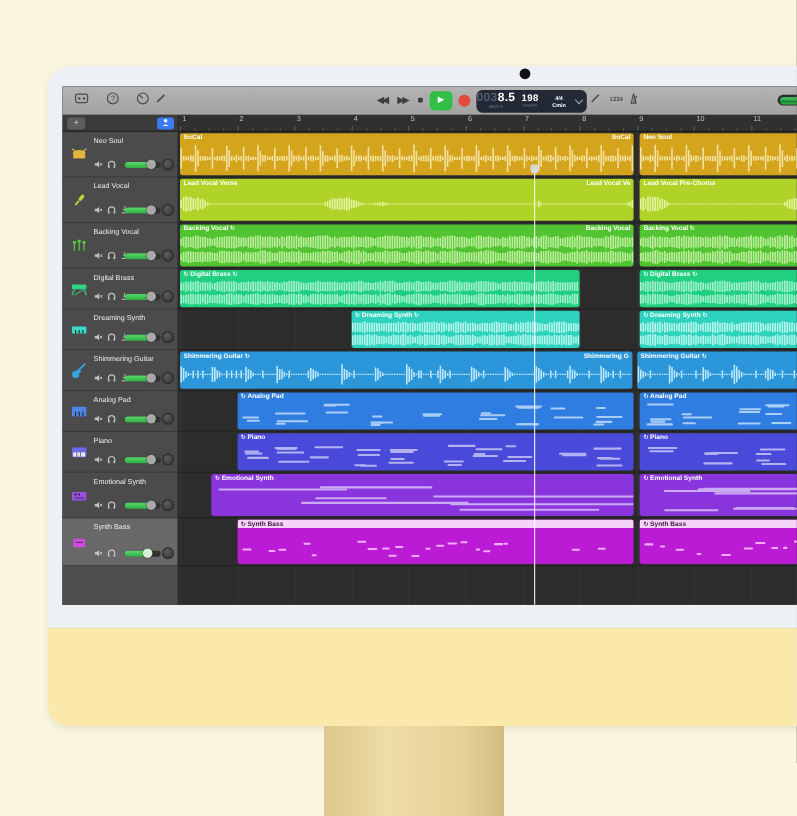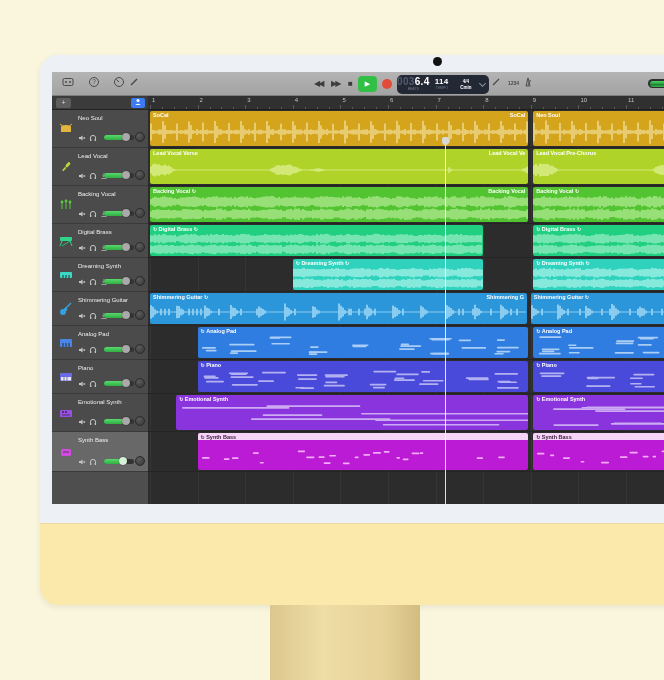--- a/index.html
+++ b/index.html
@@ -125,25 +125,25 @@
 
       <div class="tr-glyph" style="left:262px">◀◀</div>
       <div class="tr-glyph" style="left:279px">▶▶</div>
       <div class="tr-glyph" style="left:296px;letter-spacing:0">■</div>
       <div id="play-btn" style="left:306px">▶</div>
       <div id="rec-btn" style="left:330px"></div>
       <div class="tr-glyph" style="left:344px;letter-spacing:0;font-size:9px">↻</div>
 
       <div id="lcd" style="left:345px">
         <div class="lcd-cell" style="flex:1.35">
-          <div class="lcd-big"><span class="lcd-dim">003</span><span>6.4</span></div>
+          <div class="lcd-big"><span class="lcd-dim">003</span><span>8.5</span></div>
           <div class="lcd-sub">BEATS</div>
         </div>
         <div class="lcd-cell" style="flex:1">
-          <div class="lcd-big" style="font-size:8px">114</div>
+          <div class="lcd-big" style="font-size:8px">198</div>
           <div class="lcd-sub">TEMPO</div>
         </div>
         <div class="lcd-cell" style="flex:1">
           <div class="lcd-sig">4/4</div>
           <div class="lcd-sig">Cmin</div>
         </div>
         <div id="lcd-chevron"></div>
       </div>
 
       <div class="tbicon" style="left:436px">

